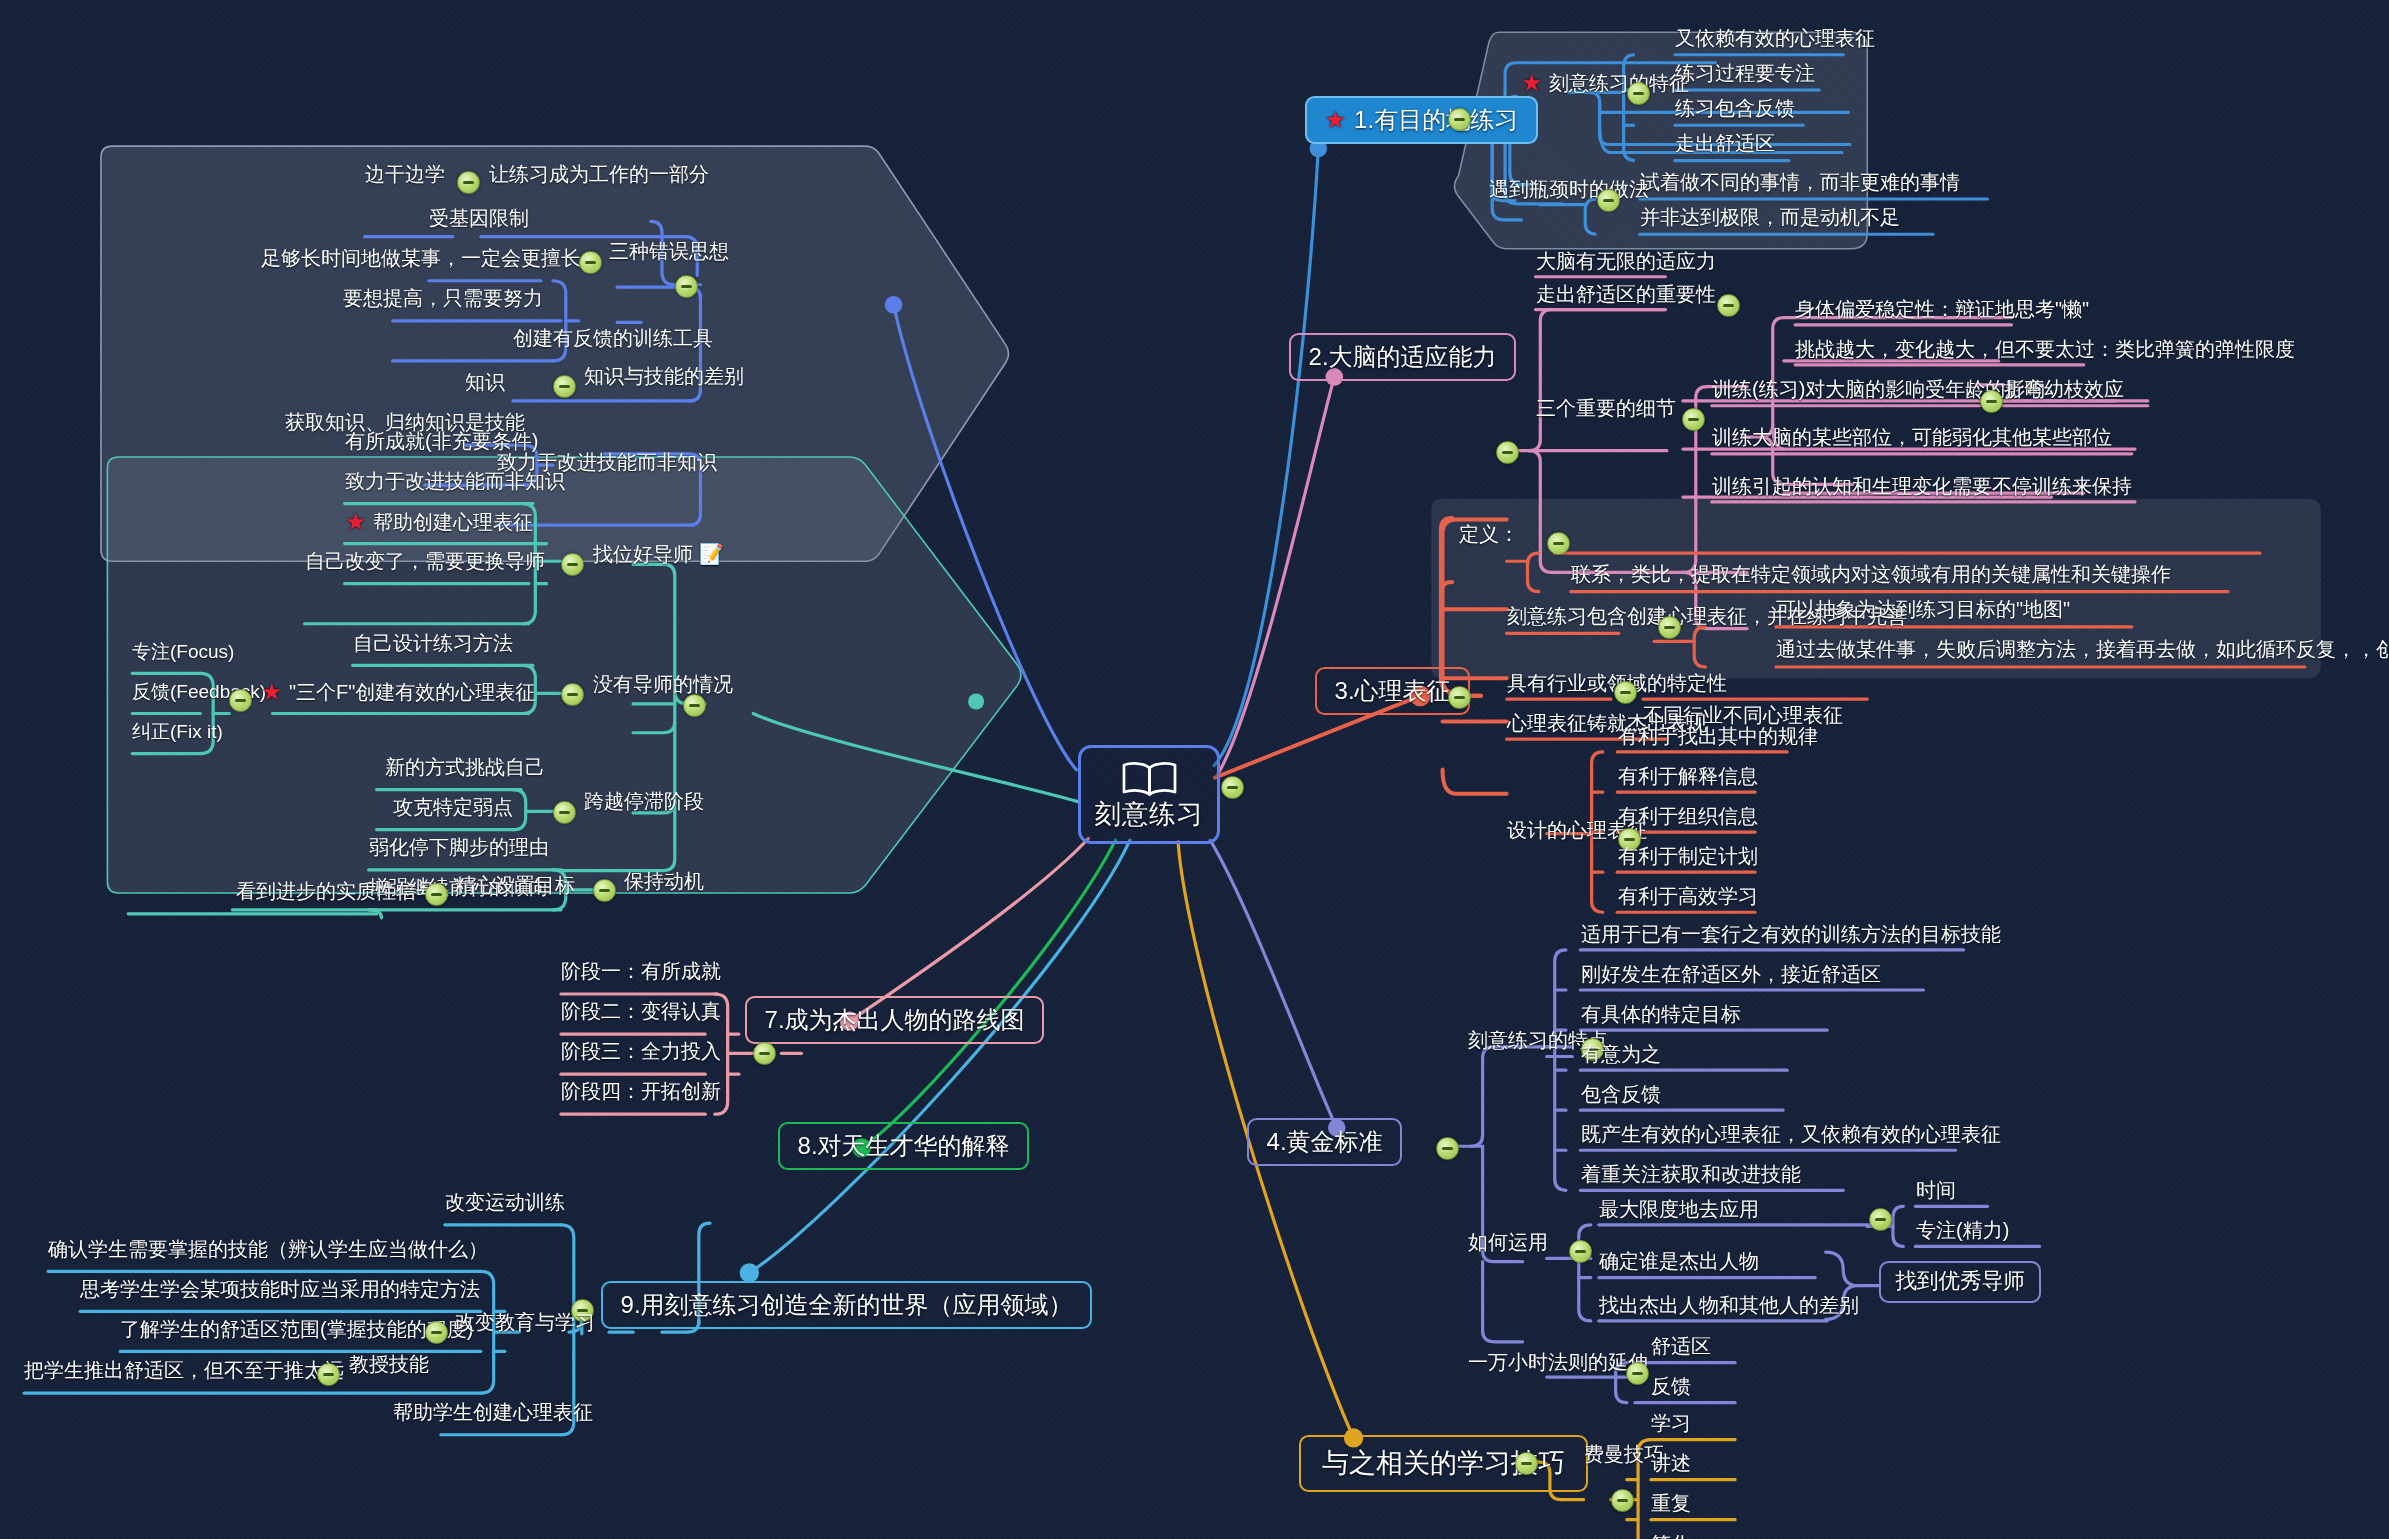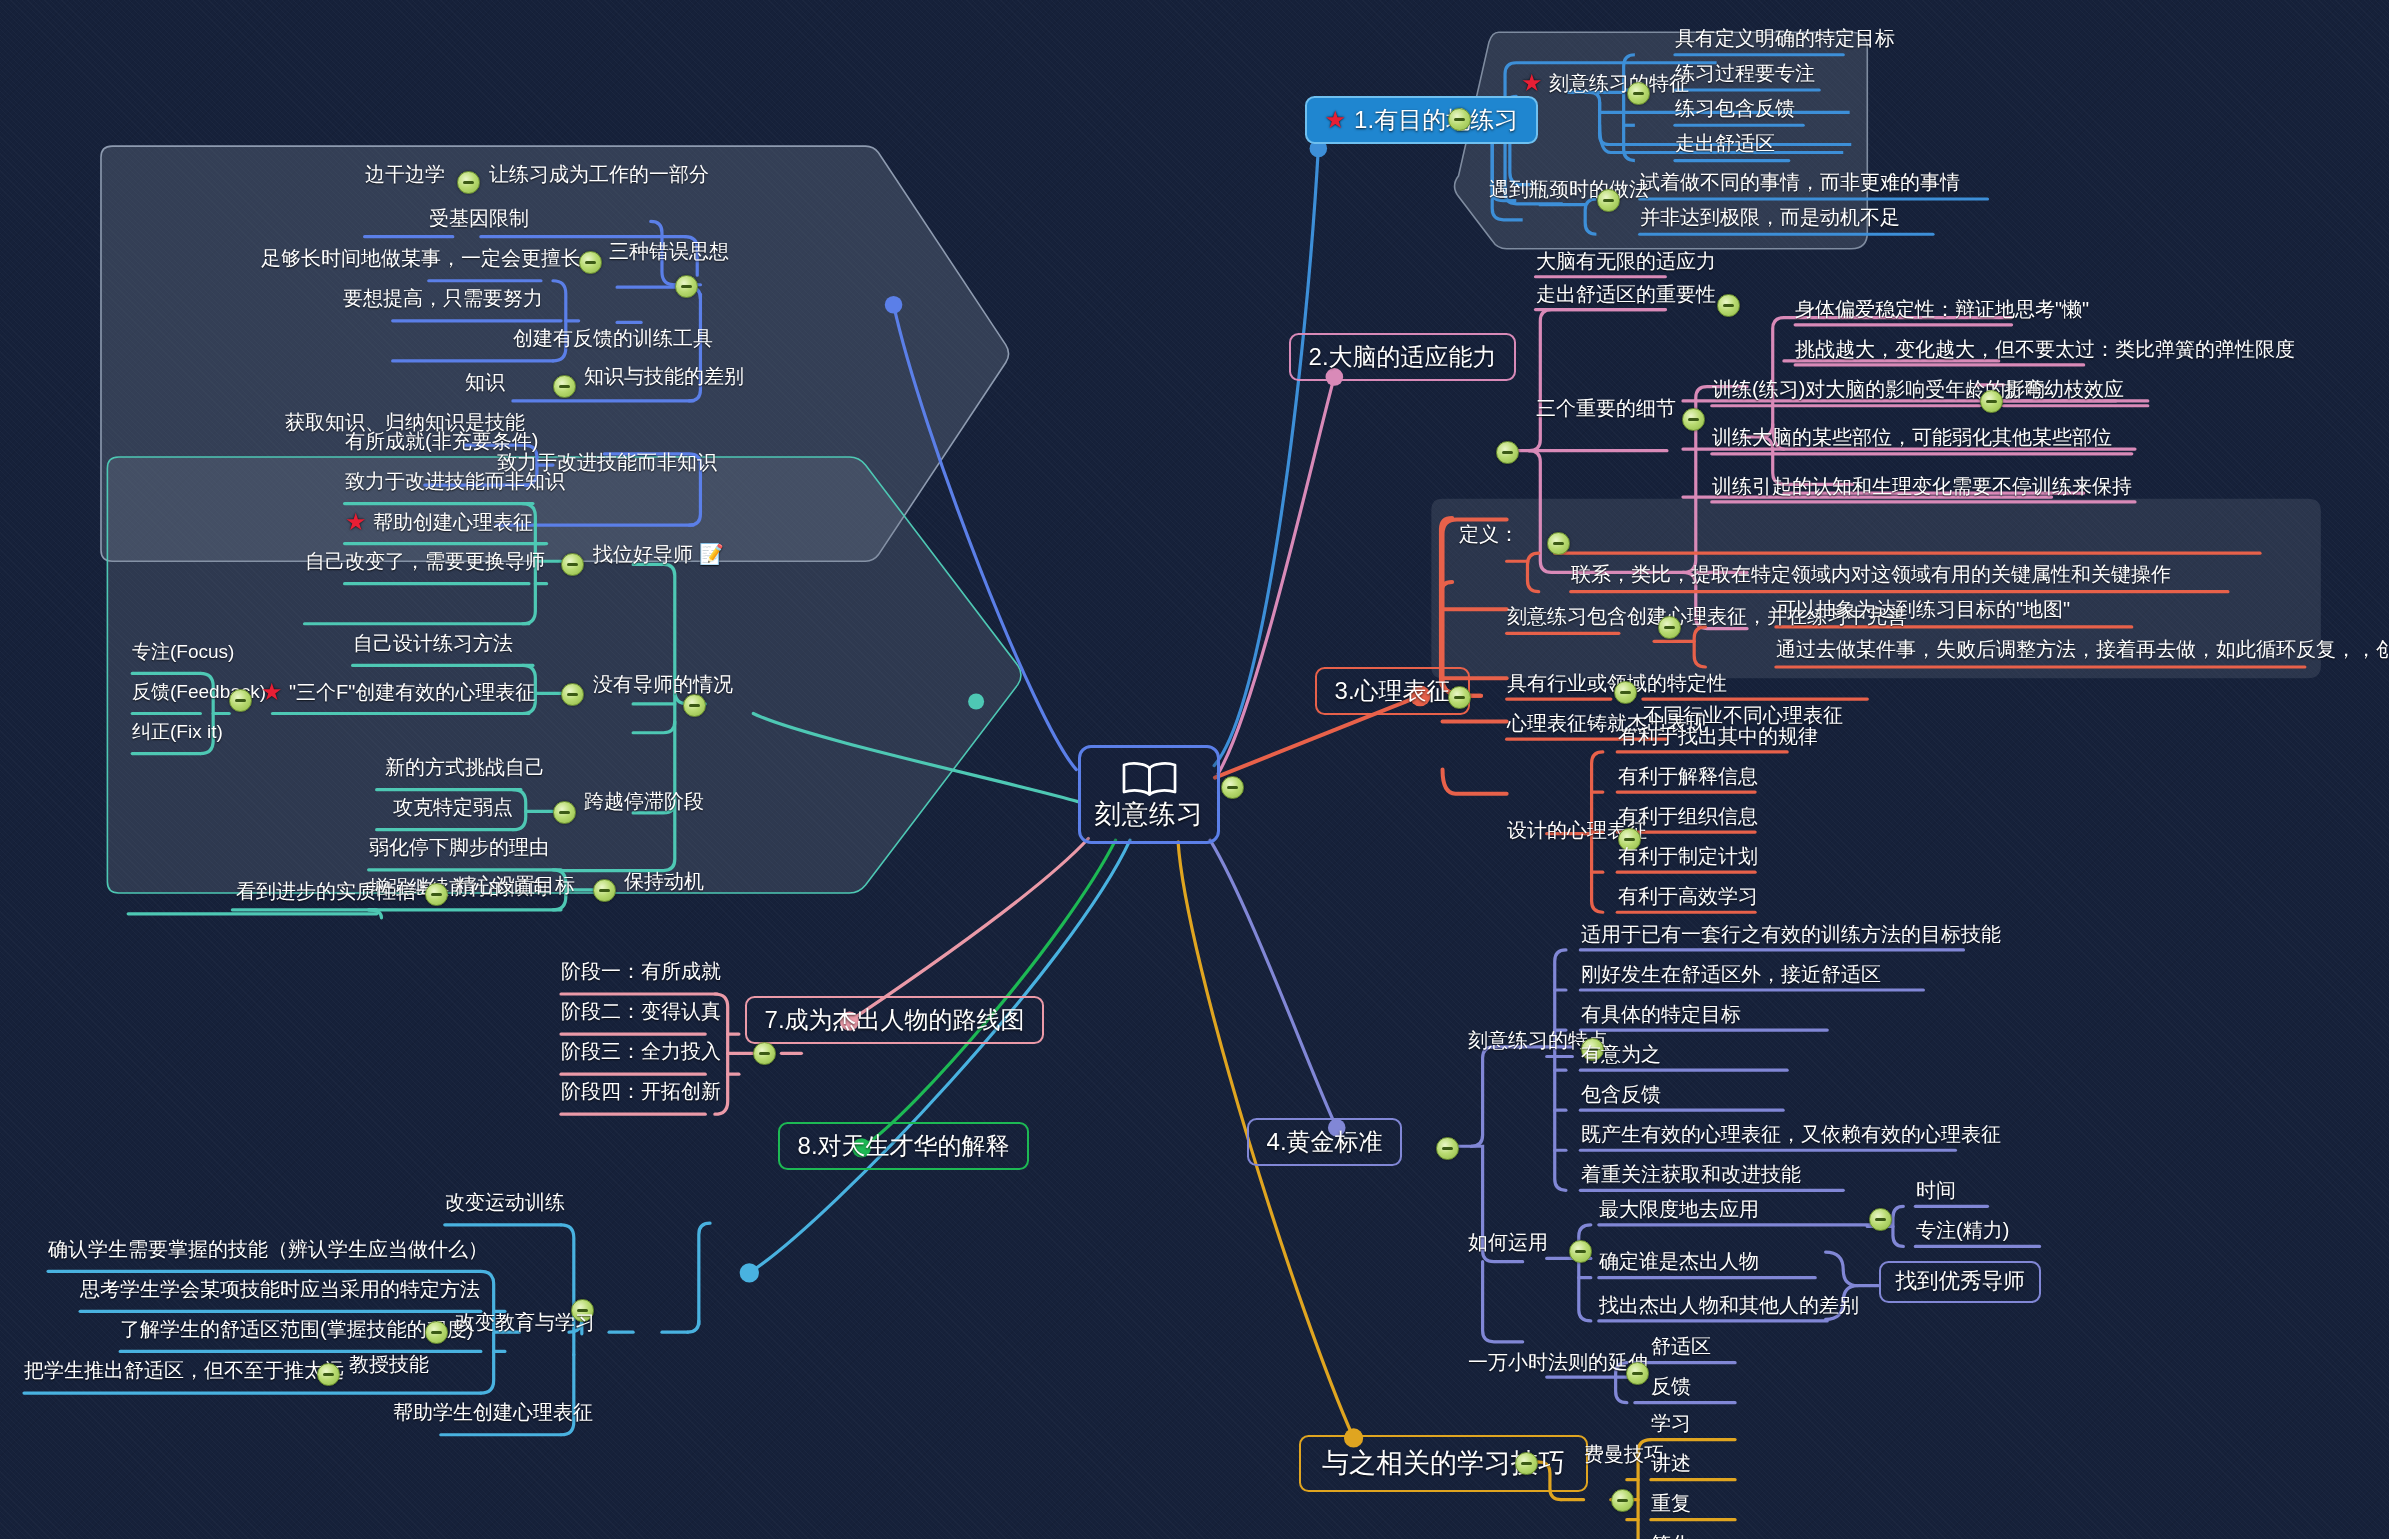--- a/index.html
+++ b/index.html
@@ -430,21 +430,21 @@
     </div>
 
   <div class="nd bare" style="left:1521px;top:71px;gap:6.4px">
     <span class="star">★</span>
     <span class="lbl">刻意练习的特征</span>
   </div>
   <div class="nd" style="left:1627px;top:82px">
       <span class="tg"></span>
     </div>
 
-  <div class="nd bare" style="left:1675px;top:26.5px">具有定义明确的特定目标</div>
+  <div class="nd bare" style="left:1675px;top:26.5px">又依赖有效的心理表征</div>
   <div class="nd bare" style="left:1675px;top:62px">练习过程要专注</div>
   <div class="nd bare" style="left:1675px;top:97px">练习包含反馈</div>
   <div class="nd bare" style="left:1675px;top:132px">走出舒适区</div>
 
   <div class="nd bare" style="left:1489px;top:178px">遇到瓶颈时的做法</div>
   <div class="nd" style="left:1597px;top:189px">
       <span class="tg"></span>
     </div>
   <div class="nd bare" style="left:1640px;top:171px">试着做不同的事情，而非更难的事情</div>
   <div class="nd bare" style="left:1640px;top:206px">并非达到极限，而是动机不足</div>
@@ -649,20 +649,23 @@
     </div>
   <div class="nd bare" style="left:561px;top:960px">阶段一：有所成就</div>
   <div class="nd bare" style="left:561px;top:1000px">阶段二：变得认真</div>
   <div class="nd bare" style="left:561px;top:1040px">阶段三：全力投入</div>
   <div class="nd bare" style="left:561px;top:1080px">阶段四：开拓创新</div>
 
   <div class="nd box" style="left:778px;top:1122px;border-color:#1db954">
     <span class="lbl">8.对天生才华的解释</span>
   </div>
 
+  <div class="nd box" style="left:601px;top:1281px;border-color:#49b2e0">
+    <span class="lbl">9.用刻意练习创造全新的世界（应用领域）</span>
+  </div>
   <div class="nd" style="left:571px;top:1299px">
       <span class="tg"></span>
     </div>
 
   <div class="nd bare" style="left:445px;top:1191px">改变运动训练</div>
 
   <div class="nd bare" style="left:48px;top:1238px">确认学生需要掌握的技能（辨认学生应当做什么）</div>
   <div class="nd bare" style="left:80px;top:1278px">思考学生学会某项技能时应当采用的特定方法</div>
   <div class="nd bare" style="left:120px;top:1318px">了解学生的舒适区范围(掌握技能的程度)</div>
   <div class="nd bare" style="left:24px;top:1359px">把学生推出舒适区，但不至于推太远</div>

